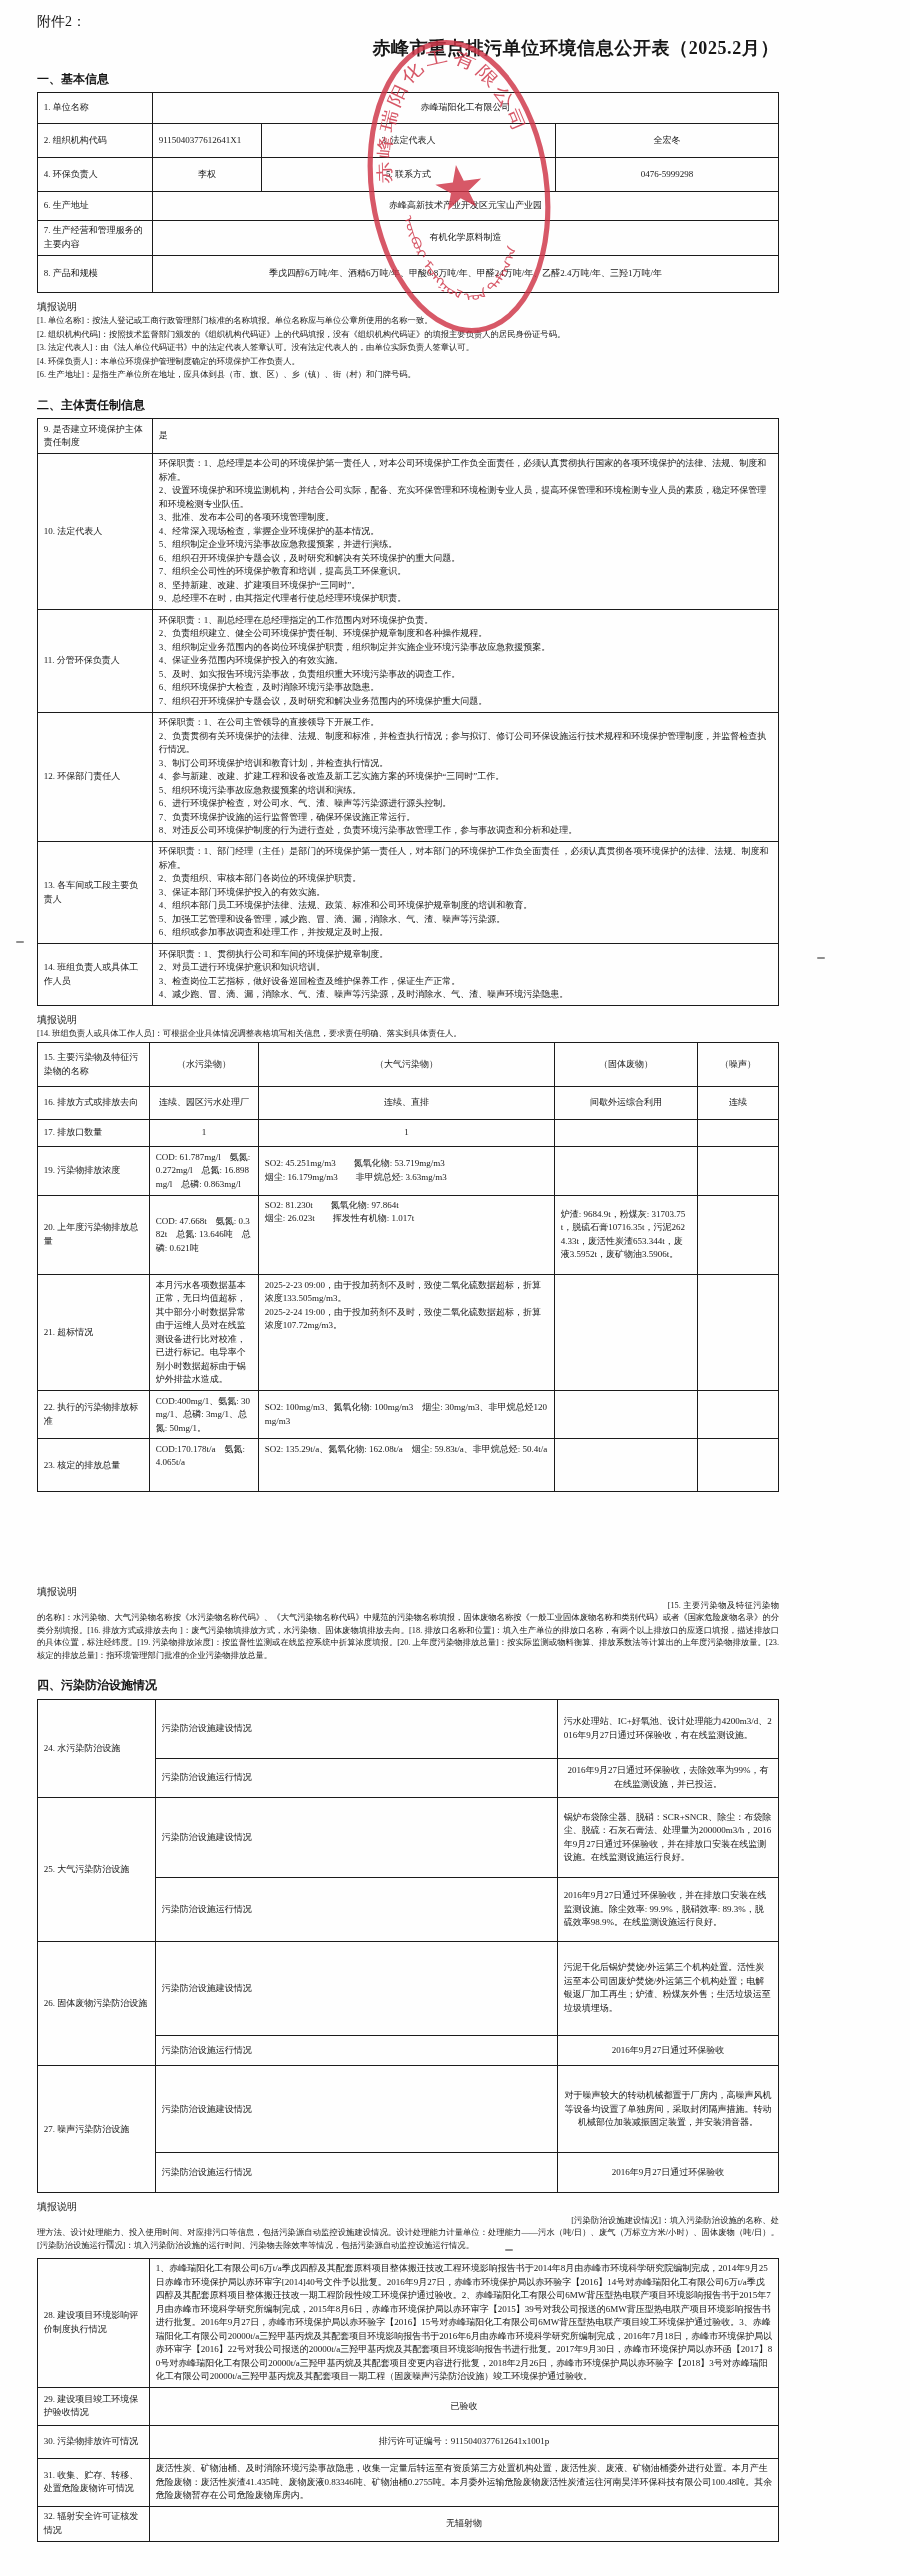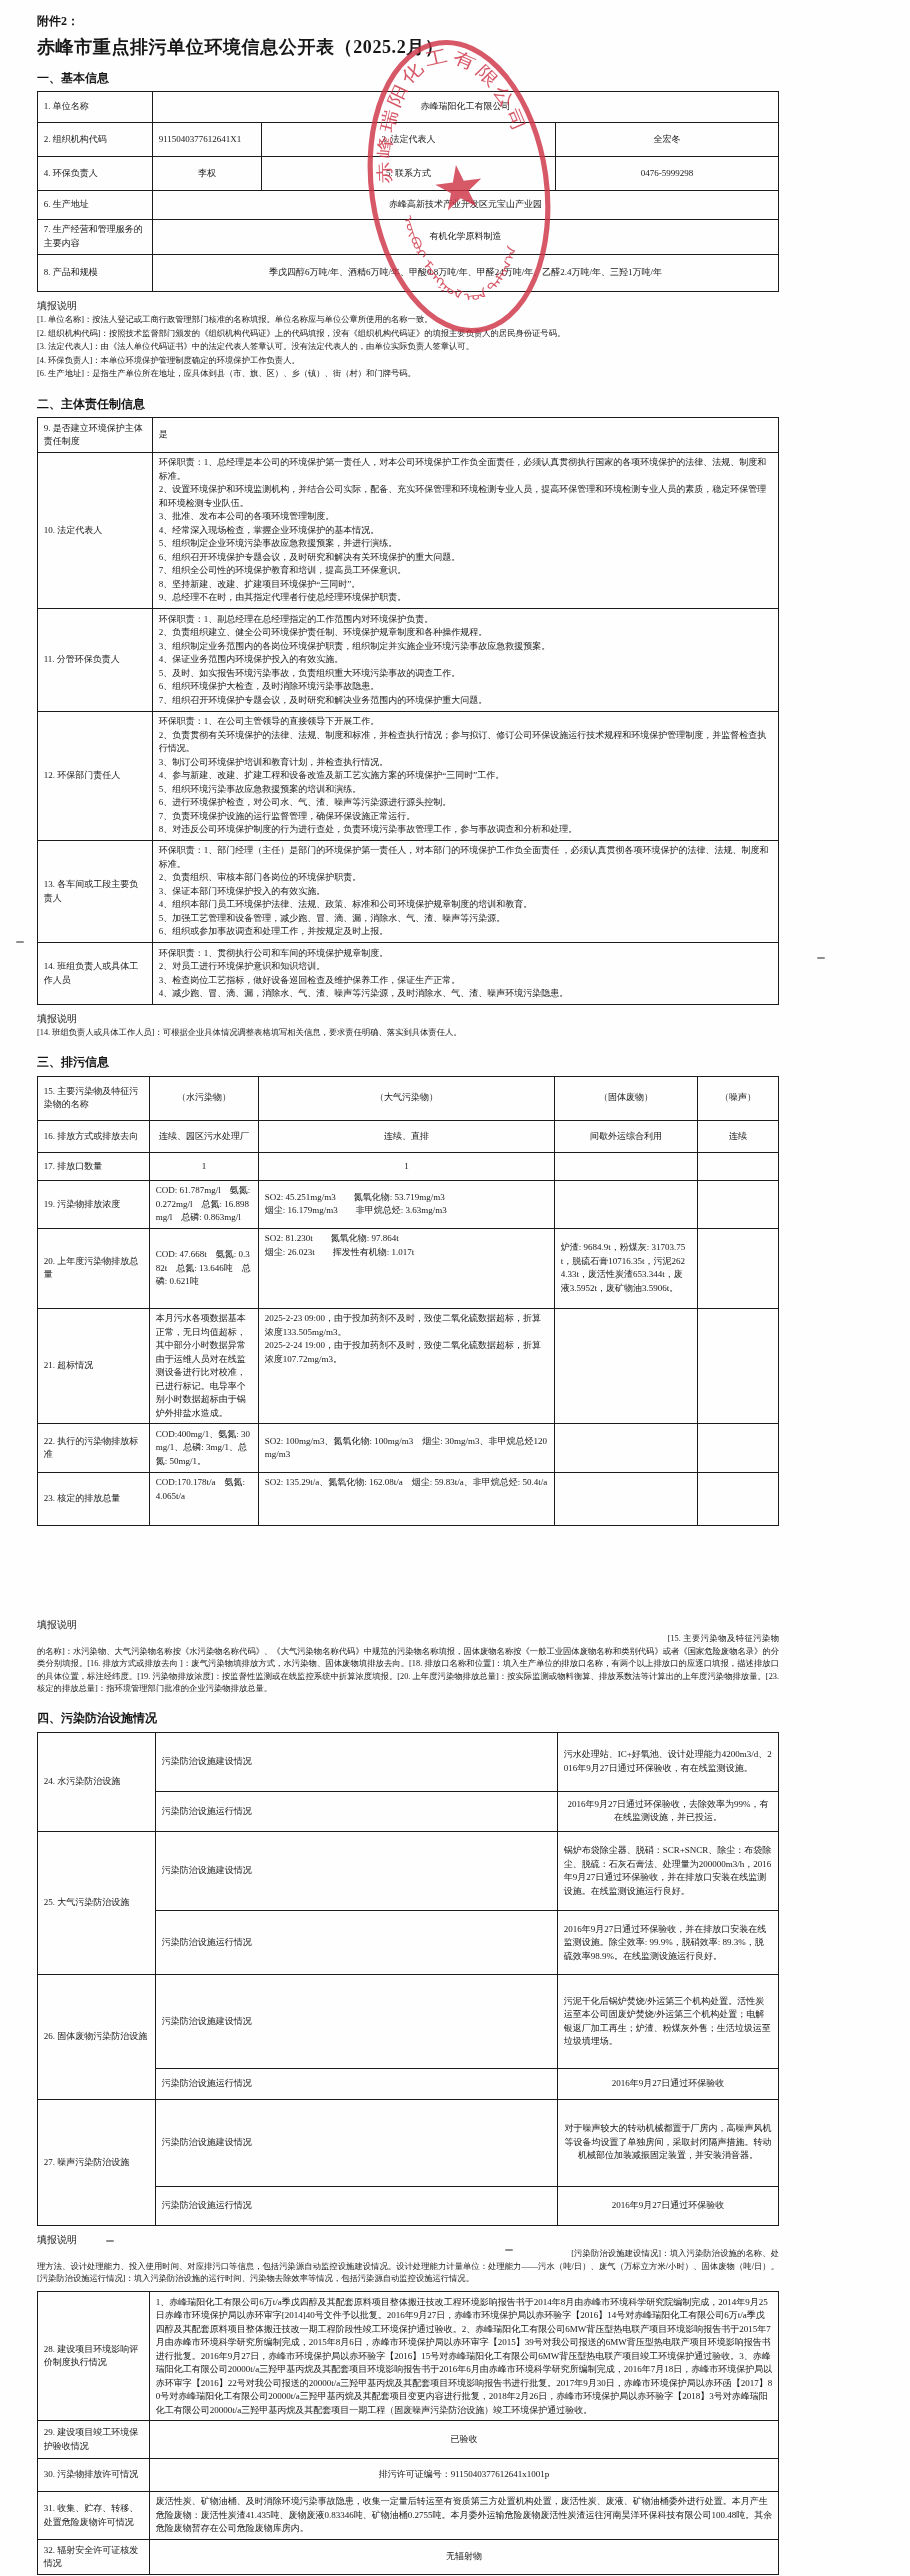--- a/index.html
+++ b/index.html
@@ -2,22 +2,22 @@
 <html style="font-size:9.2px"><head>
 <meta charset="utf-8">
 <style>
   html,body{margin:0;padding:0}
   body{
     width:911px;height:2576px;position:relative;overflow:hidden;
     background:#fefefe;color:#161616;
     font-family:"Liberation Serif","DejaVu Serif",serif;
   }
   .content{position:absolute;left:37px;top:0;width:742px}
-  .attach{font-size:12px;font-weight:bold;padding-top:12.6px}
-  .title{text-align:left;font-size:18px;font-weight:bold;letter-spacing:0.6px;margin-top:5.7px}
+  .attach{font-size:14px;font-weight:normal;padding-top:12.6px}
+  .title{text-align:right;font-size:18px;font-weight:bold;letter-spacing:0.6px;margin-top:5.7px}
   .sec{font-weight:bold;font-size:12px;margin:15px 0 4.6px 0}
   table{width:100%;border-collapse:collapse;table-layout:fixed;border:1.7px solid #181818}
   td{border:1.1px solid #1b1b1b;padding:3.4px 5.7px;font-size:9px;line-height:1.5;vertical-align:middle;word-break:break-all}
   .lab{}
   .ctr{text-align:center}
   .pre{white-space:pre-line}
   .notes{font-size:8.3px;line-height:1.5;margin:5.7px 0 2.3px 0}
   .notes .nh{margin:1.1px 0;font-size:10px}
   .notes p{margin:1.1px 0;text-align:justify}
   .ind85{text-indent:85%}
@@ -147,21 +147,20 @@
 4、减少跑、冒、滴、漏，消除水、气、渣、噪声等污染源，及时消除水、气、渣、噪声环境污染隐患。</td>
     </tr>
   </tbody>
     </table>
 
   <div class="notes">
     <div class="nh">填报说明</div>
     <p>[14. 班组负责人或具体工作人员]：可根据企业具体情况调整表格填写相关信息，要求责任明确、落实到具体责任人。</p>
   </div>
 
-  <div class="sec">三、排污信息</div>
   <table>
     <colgroup>
         <col style="width:112px">
         <col style="width:109px">
         <col style="width:296px">
         <col style="width:143px">
         <col>
       </colgroup>
     <tbody>
         <tr>

